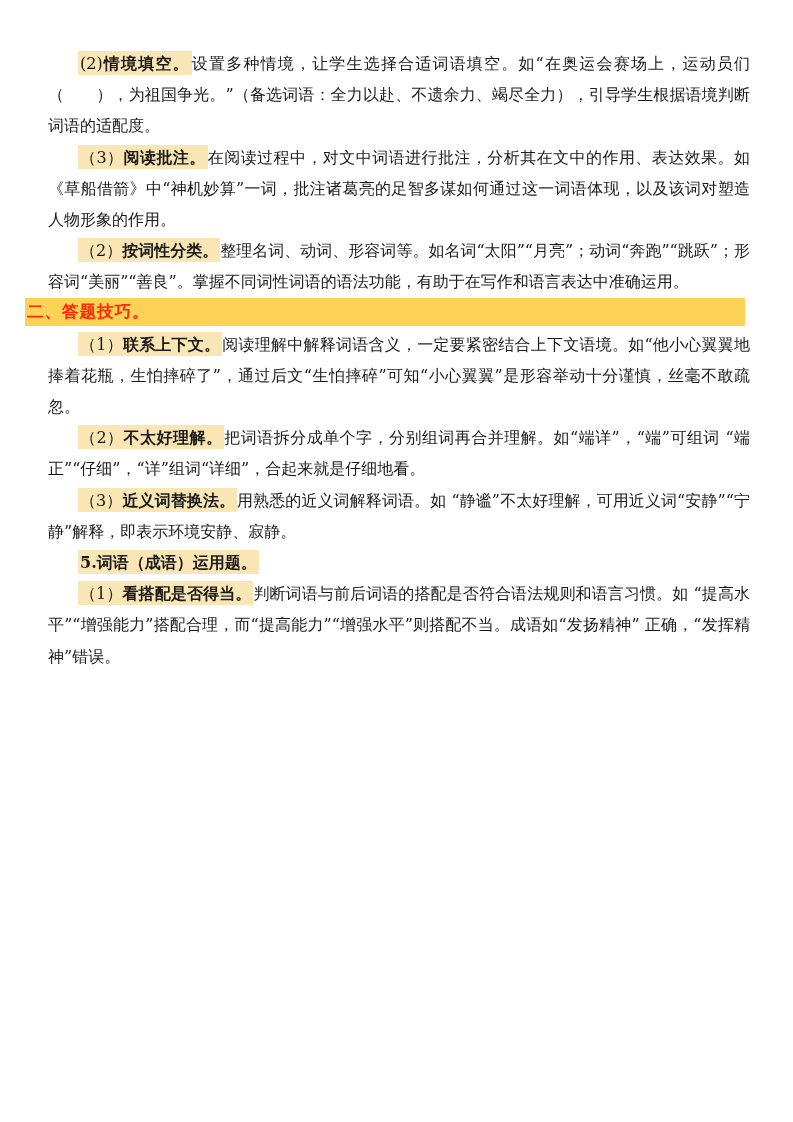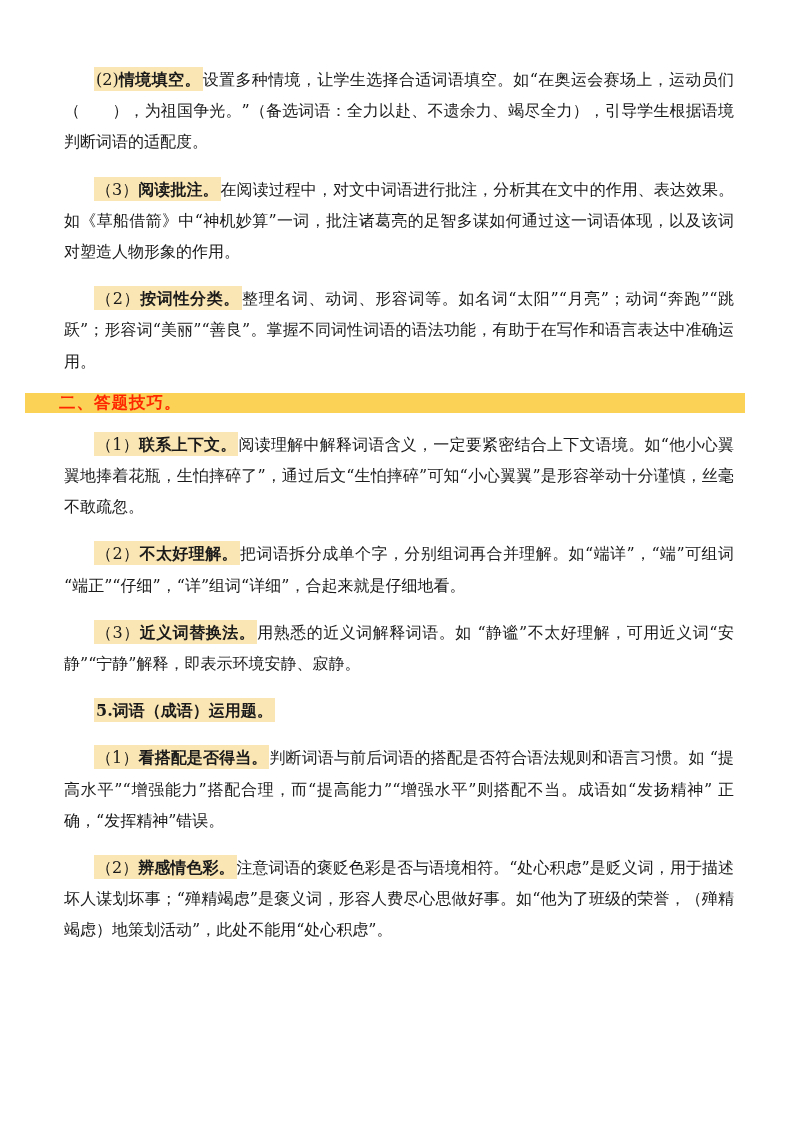--- a/index.html
+++ b/index.html
@@ -12,38 +12,37 @@
     box-sizing: border-box;
     width: 793px; height: 1122px;
     padding: 48px 43px 0 48px;
     font-family: "DejaVu Serif", "Liberation Serif", serif;
     font-size: 16px;
     line-height: 31.2px;
     color: #1a1a1a;
     text-align: justify;
   }
   p.para {
-    margin: 16px;
+    margin: 0;
     text-indent: 30px;
   }
   .hl {
     background: var(--hl, #fae6b4);
     padding: 3px 2px 2px 2px;
   }
   .ttl { font-weight: bold; }
   .num { font-weight: normal; }
   .banner {
     box-sizing: border-box;
     width: 720px;
-    height: 20px;
-    margin: 9px 0 3px -23px;
+    height: 28px;
+    margin: 0 0 3px -23px;
     background: var(--banner-bg, #fbd156);
     display: flex;
     align-items: center;
-    padding-left: 32px;
   }
   .banner-text {
     color: var(--banner-fg, #fe2800);
     font-weight: bold;
     font-family: "DejaVu Sans", "Liberation Sans", sans-serif;
     font-size: 16.5px;
     padding-left: 2px;
     letter-spacing: 1px;
   }
 </style>
@@ -55,14 +54,13 @@
     <p class="para"><span class="hl"><span class="num">（3）</span><span class="ttl">阅读批注。</span></span><span>在阅读过程中，对文中词语进行批注，分析其在文中的作用、表达效果。如《草船借箭》中“神机妙算”一词，批注诸葛亮的足智多谋如何通过这一词语体现，以及该词对塑造人物形象的作用。</span></p>
     <p class="para"><span class="hl"><span class="num">（2）</span><span class="ttl">按词性分类。</span></span><span>整理名词、动词、形容词等。如名词“太阳”“月亮”；动词“奔跑”“跳跃”；形容词“美丽”“善良”。掌握不同词性词语的语法功能，有助于在写作和语言表达中准确运用。</span></p>
     <div class="banner">
       <span class="banner-text">二、答题技巧。</span>
     </div>
     <p class="para"><span class="hl"><span class="num">（1）</span><span class="ttl">联系上下文。</span></span><span>阅读理解中解释词语含义，一定要紧密结合上下文语境。如“他小心翼翼地捧着花瓶，生怕摔碎了”，通过后文“生怕摔碎”可知“小心翼翼”是形容举动十分谨慎，丝毫不敢疏忽。</span></p>
     <p class="para"><span class="hl"><span class="num">（2）</span><span class="ttl">不太好理解。</span></span><span>把词语拆分成单个字，分别组词再合并理解。如“端详”，“端”可组词 “端正”“仔细”，“详”组词“详细”，合起来就是仔细地看。</span></p>
     <p class="para"><span class="hl"><span class="num">（3）</span><span class="ttl">近义词替换法。</span></span><span>用熟悉的近义词解释词语。如 “静谧”不太好理解，可用近义词“安静”“宁静”解释，即表示环境安静、寂静。</span></p>
     <p class="para"><span class="hl ttl">5.词语（成语）运用题。</span></p>
     <p class="para"><span class="hl"><span class="num">（1）</span><span class="ttl">看搭配是否得当。</span></span><span>判断词语与前后词语的搭配是否符合语法规则和语言习惯。如 “提高水平”“增强能力”搭配合理，而“提高能力”“增强水平”则搭配不当。成语如“发扬精神” 正确，“发挥精神”错误。</span></p>
-    <p class="para"><span class="hl"><span class="num">（2）</span><span class="ttl">辨感情色彩。</span></span><span>注意词语的褒贬色彩是否与语境相符。“处心积虑”是贬义词，用于描述坏人谋划坏事；“殚精竭虑”是褒义词，形容人费尽心思做好事。如“他为了班级的荣誉，（殚精竭虑）地策划活动”，此处不能用“处心积虑”。</span></p>
   </div>
 
 </body></html>

